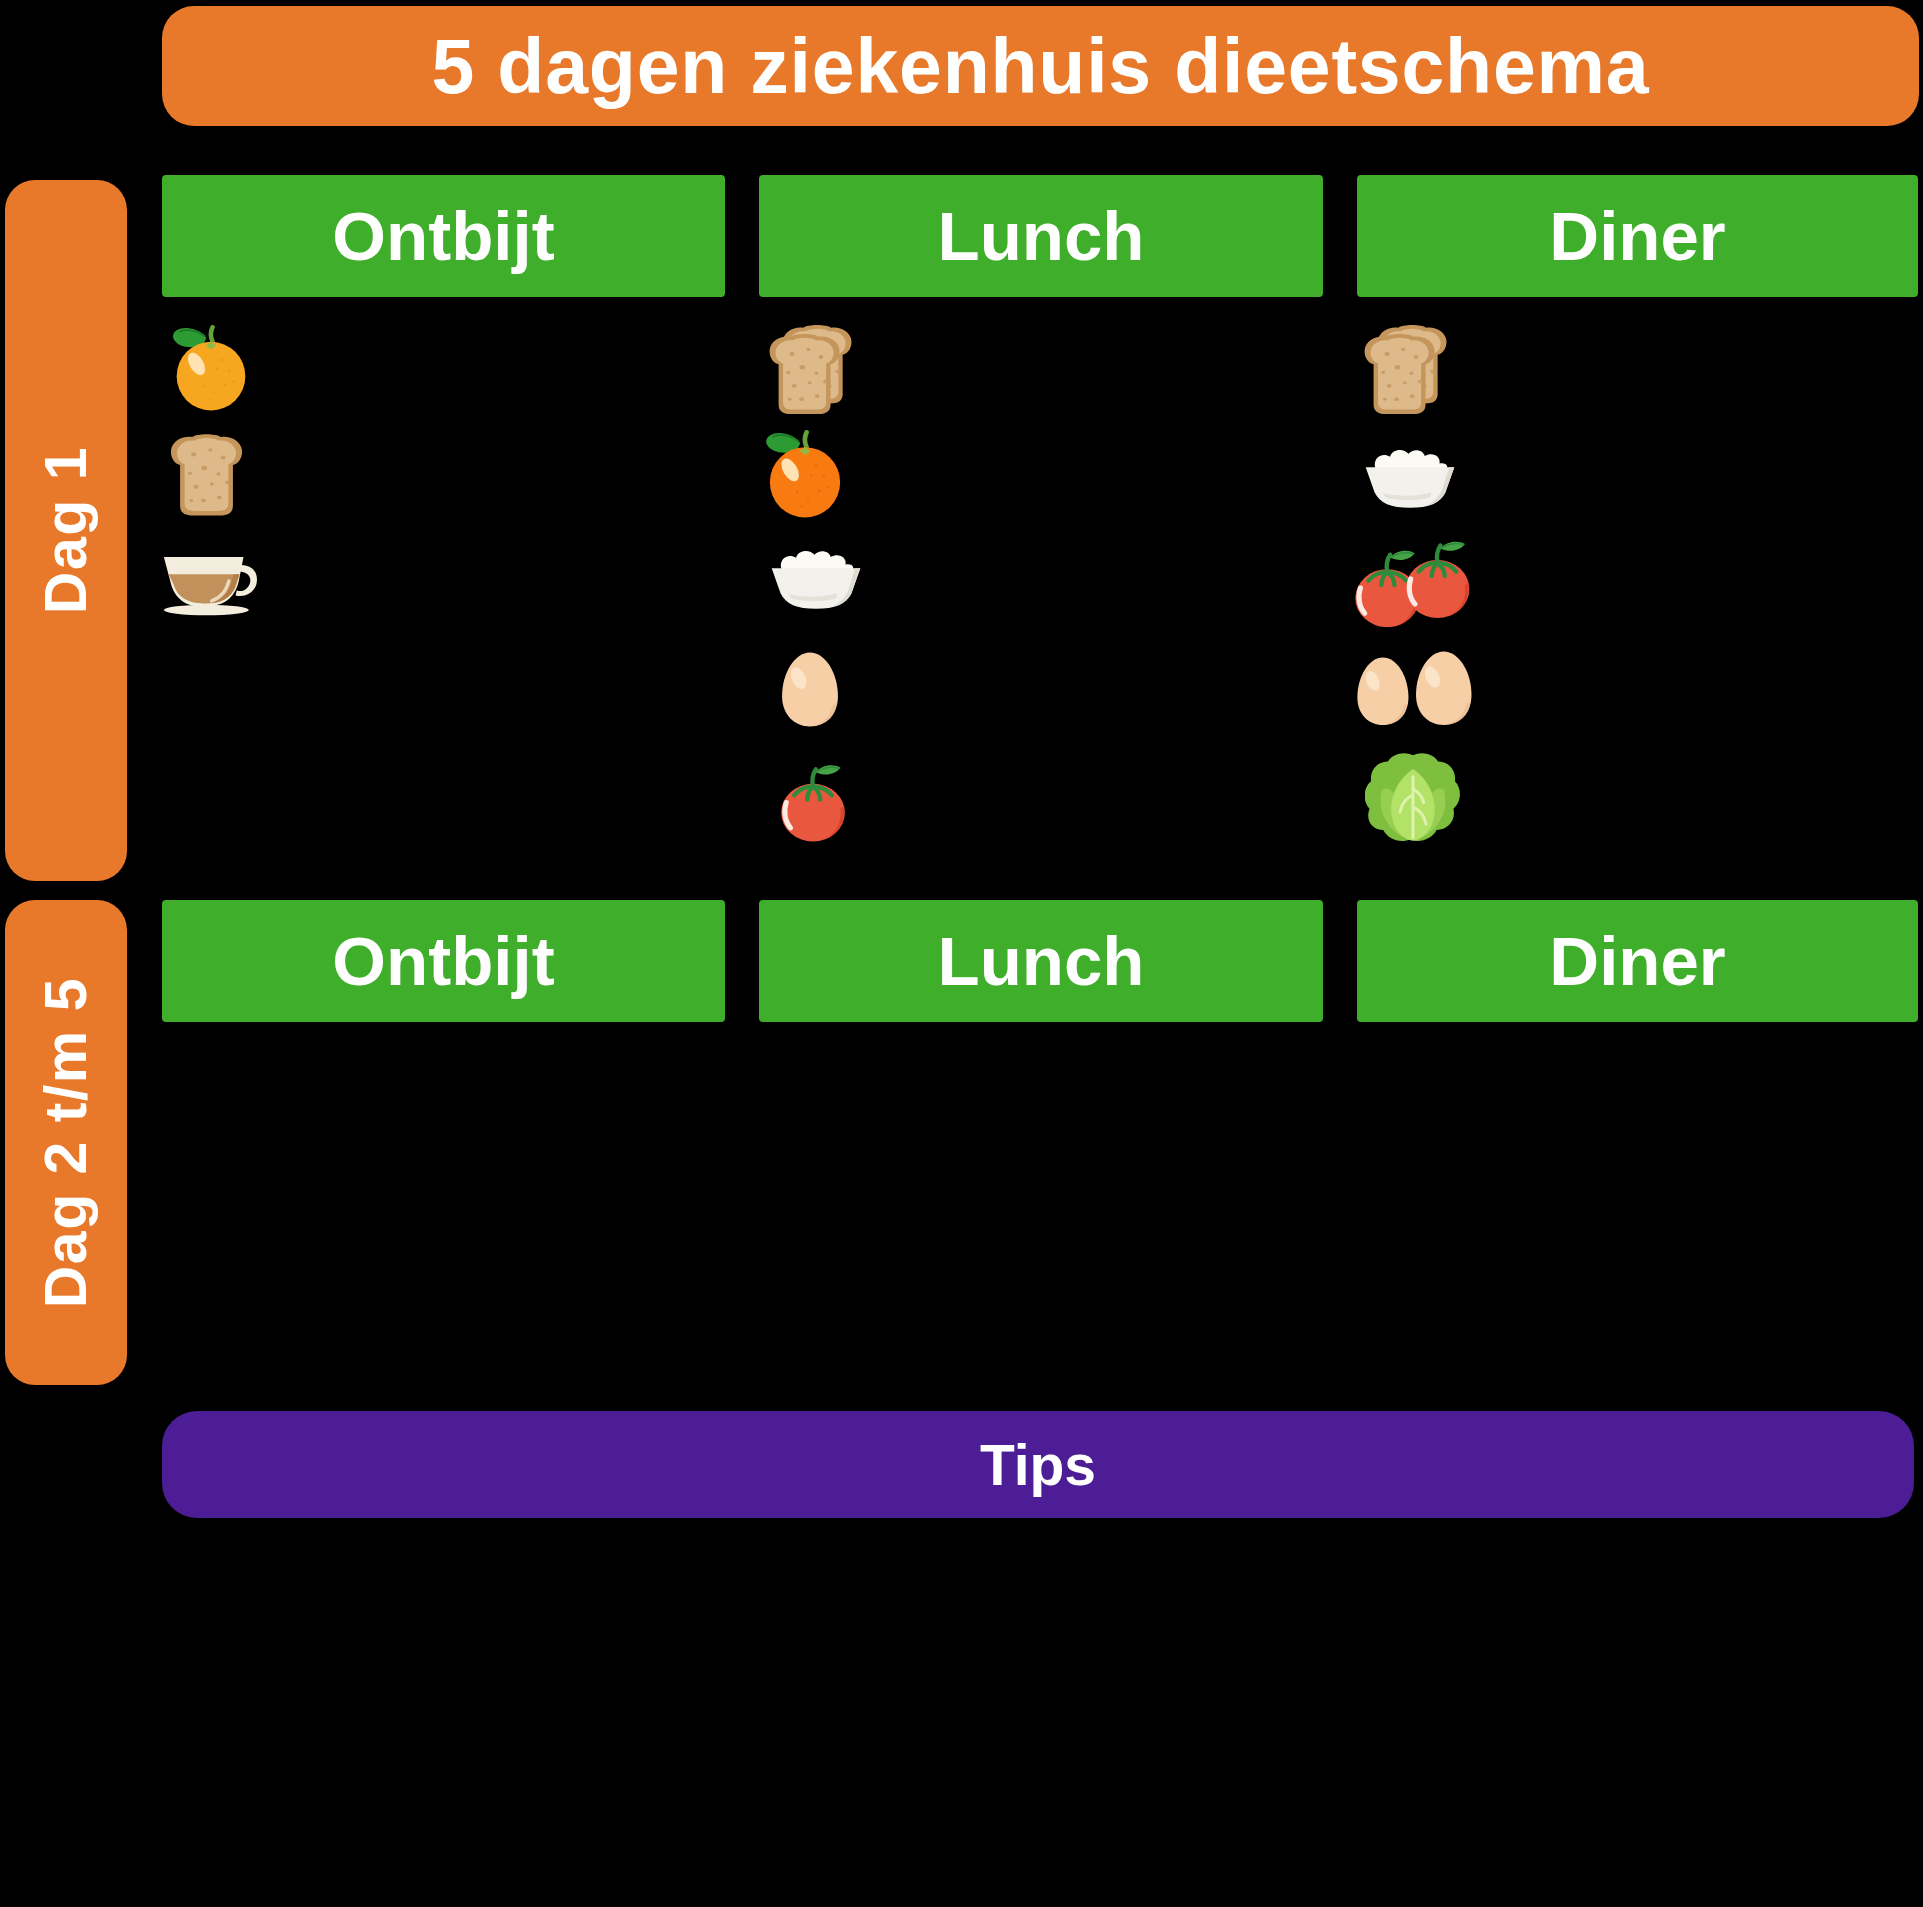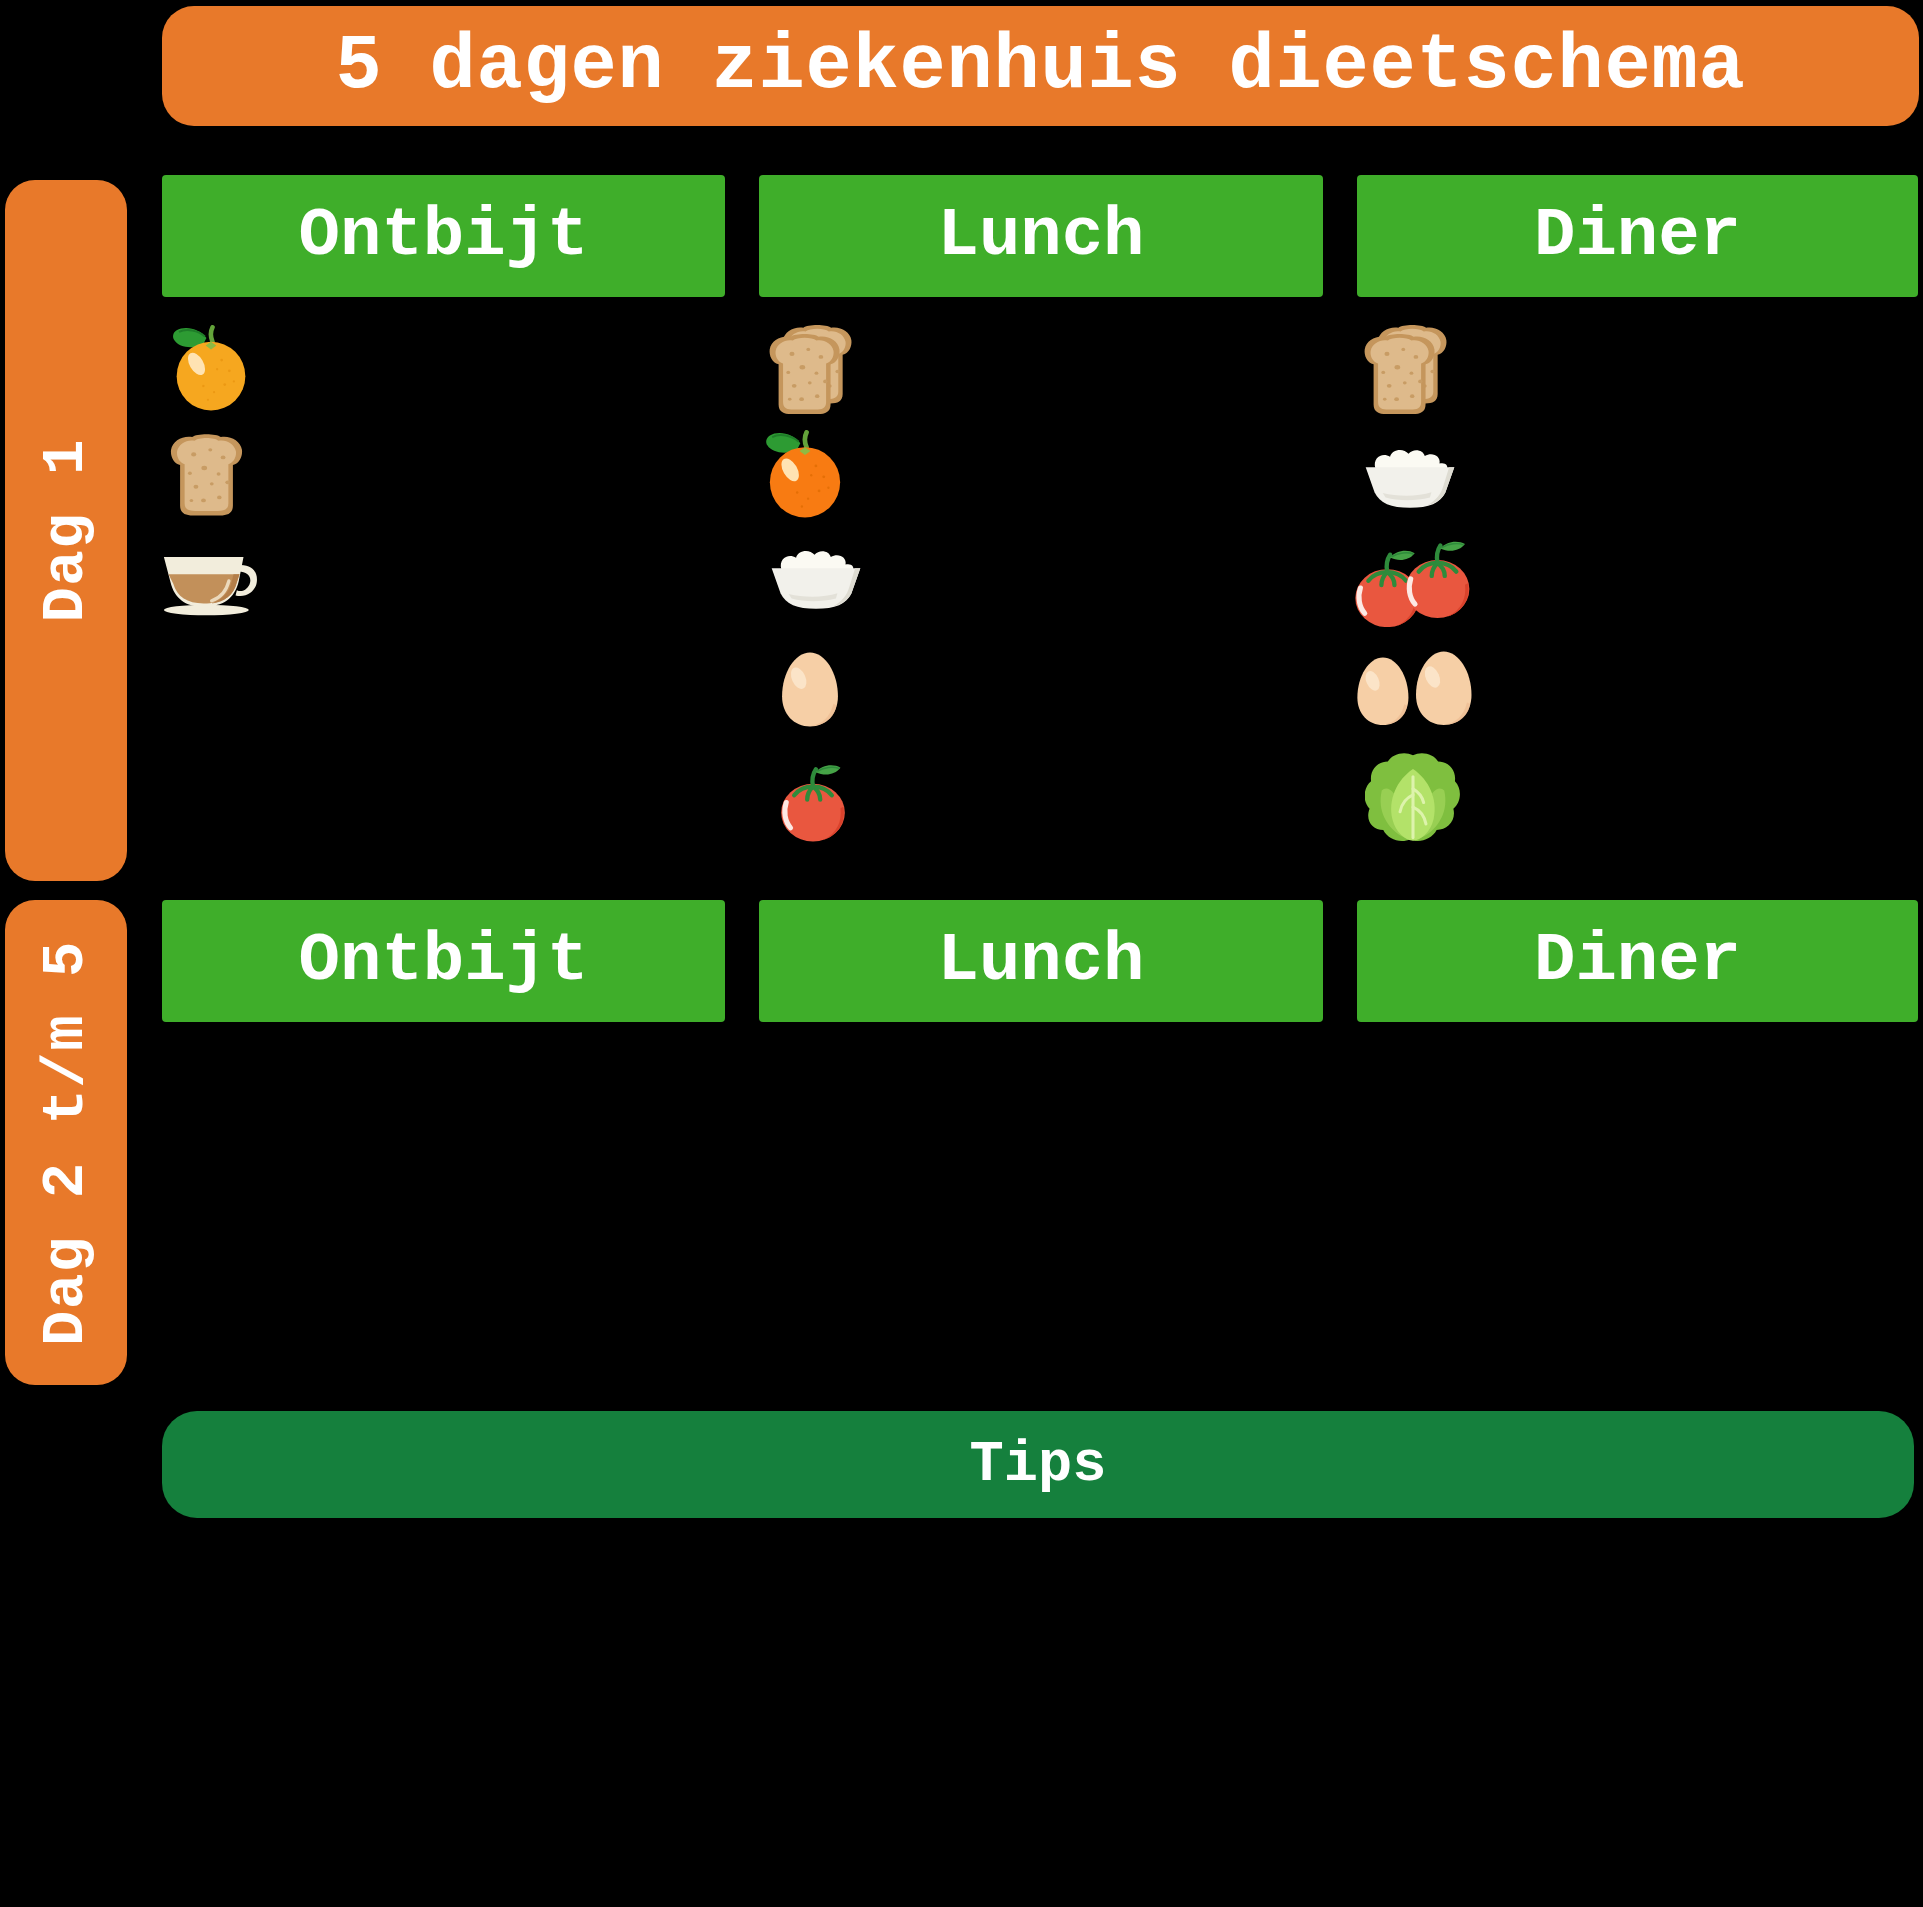--- a/index.html
+++ b/index.html
@@ -13,21 +13,20 @@
   }
   .pill{
     position:absolute;
     display:flex;
     align-items:center;
     justify-content:center;
     color:#fff;
     font-weight:700;
     box-sizing:border-box;
     text-align:center;
-    font-family:Liberation Mono, monospace;
   }
   .banner{border-radius:32px;font-size:77px;letter-spacing:0.8px;}
   .meal-header{border-radius:4px;font-size:69px;}
   .day-bar{border-radius:30px;}
   .day-bar .vtxt{
     writing-mode:vertical-rl;
     transform:rotate(180deg);
     font-size:59px;
     font-weight:700;
     color:#fff;
@@ -314,17 +313,17 @@
       <div class="pill meal-header" style="background: rgb(63, 174, 42); left: 162px; top: 900px; width: 563px; height: 122px;">
         <span>Ontbijt</span>
       </div>
       <div class="pill meal-header" style="background: rgb(63, 174, 42); left: 759px; top: 900px; width: 564px; height: 122px;">
         <span>Lunch</span>
       </div>
       <div class="pill meal-header" style="background: rgb(63, 174, 42); left: 1357px; top: 900px; width: 561px; height: 122px;">
         <span>Diner</span>
       </div>
     </div>
-  <div class="pill tips-bar" style="left: 162px; top: 1411px; width: 1752px; height: 107px; background: #15803d; text-align: right;">
+  <div class="pill tips-bar" style="left: 162px; top: 1411px; width: 1752px; height: 107px; background: #4c1d95; text-align: right;">
     <span>Tips</span>
   </div>
 </div>
 
 
 </body></html>

